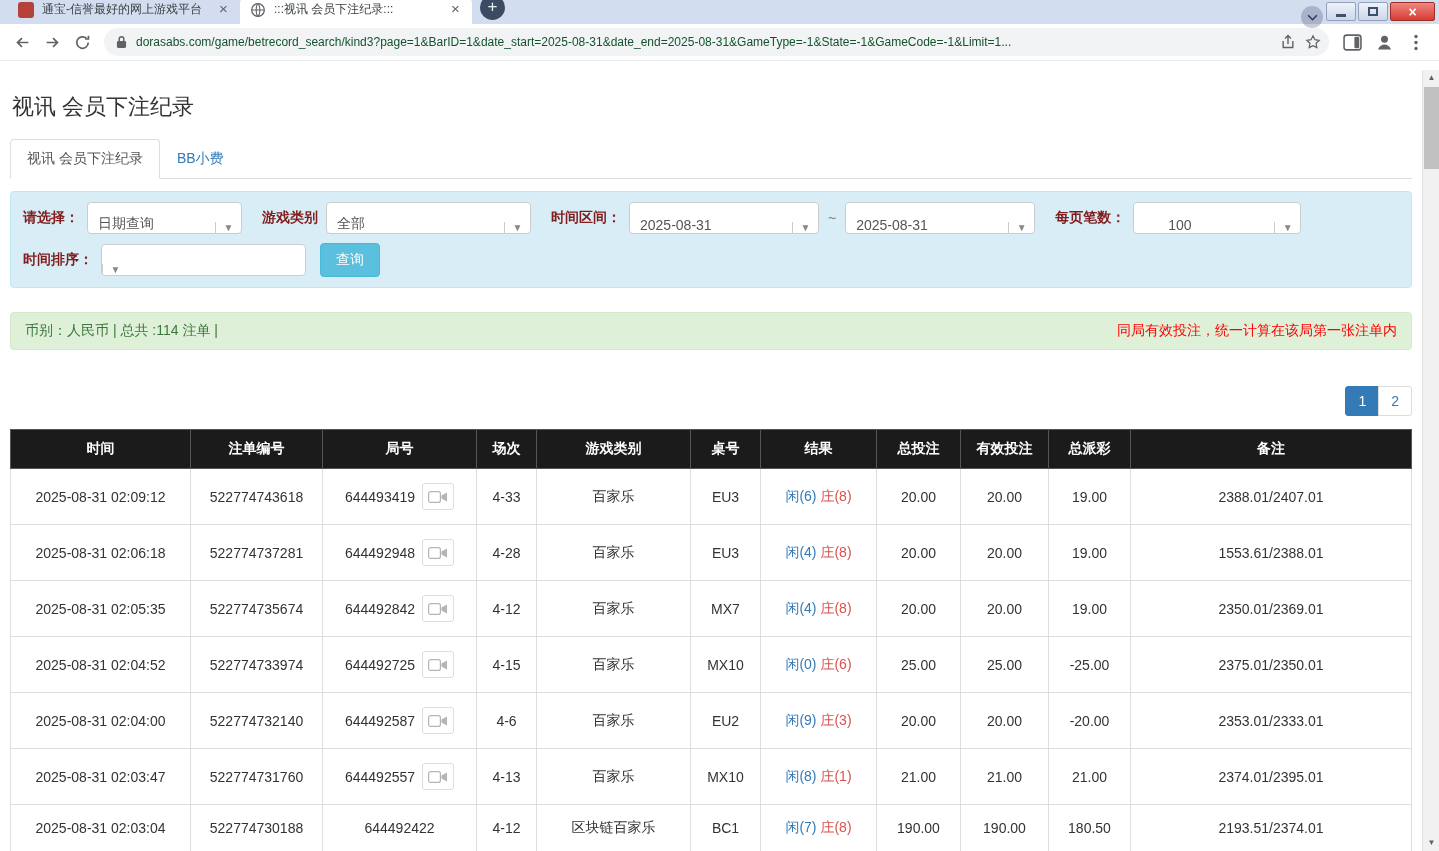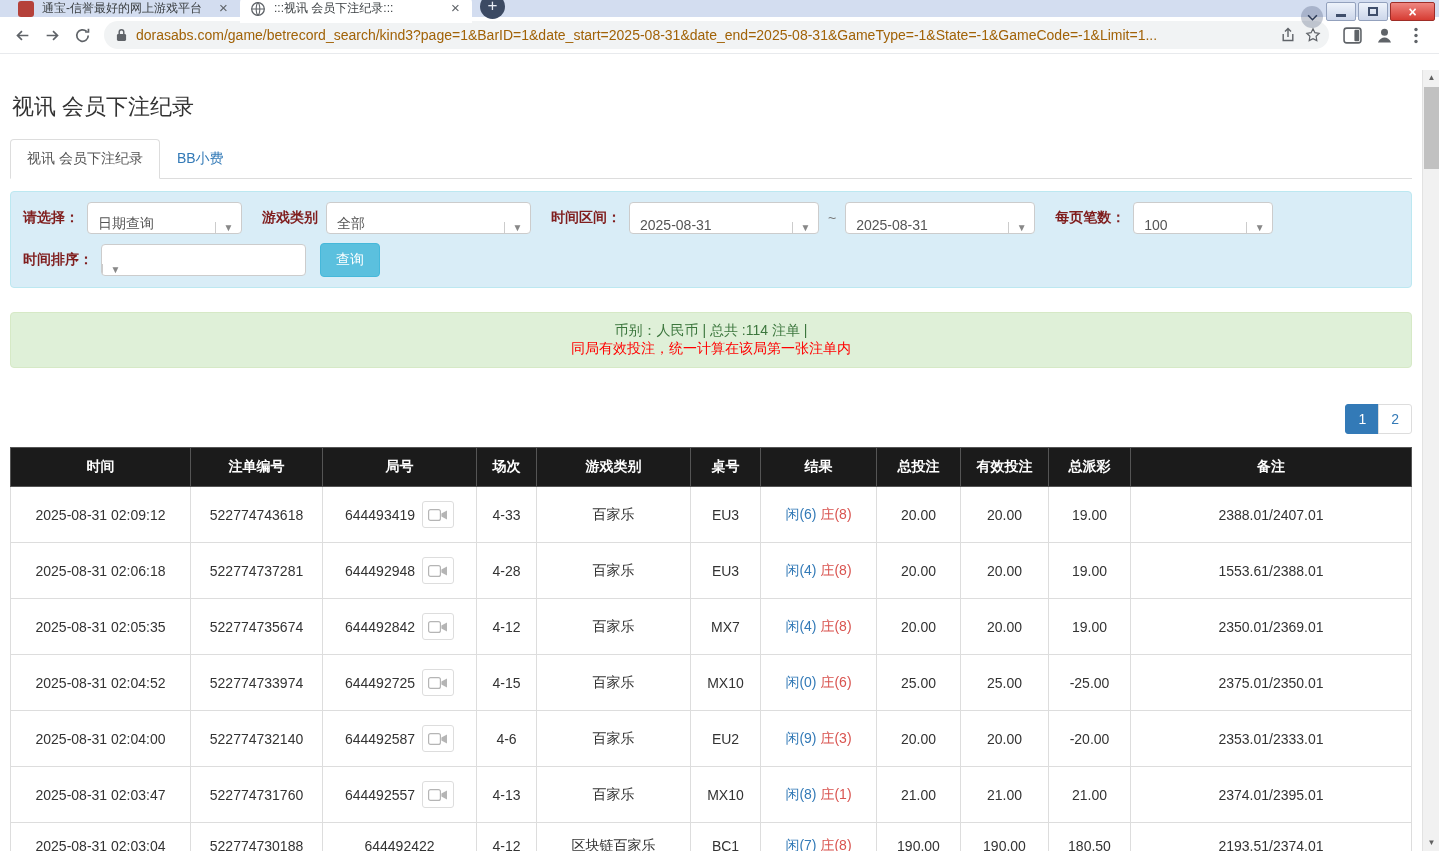--- a/index.html
+++ b/index.html
@@ -4,22 +4,22 @@
 <style>
   * { box-sizing: border-box; margin: 0; padding: 0; }
   html, body {
     width: 1439px; height: 851px; overflow: hidden;
     font-family: "Liberation Sans", "DejaVu Sans", sans-serif;
     background: #fff;
   }
 
   
   .chrome-top {
-    height: 17px; background: #d3ddf0; position: relative;
-    display: flex; align-items: center; padding-left: 8px;
+    height: 24px; background: #d3ddf0; position: relative;
+    display: flex; align-items: flex-end; padding-left: 8px;
   }
   .tab {
     width: 232px; height: 29px; display: flex; align-items: center;
     padding: 0 8px 0 10px; border-radius: 9px 9px 0 0;
     font-size: 12px; color: #3c4043; cursor: default;
   }
   .tab.active { background: #fff; }
   .tab .favicon { width: 16px; height: 16px; margin-right: 8px; flex: none; }
   .favicon-site { background: #b5413a; border-radius: 3px; }
   .tab-title { flex: 1; white-space: nowrap; overflow: hidden; }
@@ -56,21 +56,21 @@
   .nav-btn {
     width: 28px; height: 28px; border-radius: 50%; flex: none;
     display: flex; align-items: center; justify-content: center;
   }
   .url-pill {
     flex: 1; min-width: 0; height: 28px; margin: 0 6px; border-radius: 14px;
     background: #f1f3f4; display: flex; align-items: center;
     padding: 0 8px 0 12px; gap: 9px;
   }
   .url-text {
-    flex: 1; min-width: 0; font-size: 14px; color: #a16207;
+    flex: 1; min-width: 0; font-size: 12px; color: #14532d;
     white-space: nowrap; overflow: hidden;
   }
   .pill-icon { flex: none; display: flex; align-items: center; }
   .right-icon { width: 30px; height: 28px; display: flex; align-items: center; justify-content: center; flex: none; }
 
   
   .page-scrollbar {
     position: absolute; top: 70px; right: 0; bottom: 0; width: 17px;
     background: #f1f1f1; border-left: 1px solid #e2e2e2;
   }
@@ -109,31 +109,31 @@
   }
   .combo-val {
     display: flex; align-items: center; padding: 0 10px; flex: 1;
     font-size: 14px; color: #555; white-space: nowrap; overflow: hidden;
   }
   .combo-caret {
     width: 26px; border-left: 1px solid #ccc; display: flex;
     align-items: center; justify-content: center; color: #888; font-size: 10px;
   }
   .w155 { width: 155px; } .w225 { width: 205px; } .w190 { width: 190px; }
-  .w140 { width: 140px; } .w205 { width: 205px; }
+  .w140 { width: 168px; padding-left: 24px; } .w205 { width: 205px; }
   .tilde { margin: 0 9px; color: #777; font-size: 14px; }
   .btn-search {
     margin-left: 14px; padding: 7px 15px; background: #5bc0de;
     border: 1px solid #46b8da; border-radius: 4px; color: #fff; font-size: 14px;
   }
 
   .info-bar {
     margin-top: 24px; background: #dff0d8; border: 1px solid #d6e9c6;
     border-radius: 4px; padding: 9px 14px; display: flex;
-    justify-content: space-between; align-items: center; font-size: 14px; flex-direction: column;
+    justify-content: space-between; align-items: center; font-size: 14px;
   }
   .info-left { color: #3c763d; }
   .info-right { color: #ff0000; }
 
   .pagination { margin: 36px 0 13px; display: flex; justify-content: flex-end; }
   .page-btn {
     min-width: 33px; padding: 6px 12px; font-size: 14px; text-align: center;
     border: 1px solid #ddd; background: #fff; color: #337ab7;
     margin-left: -1px; text-decoration: none; cursor: pointer;
   }

